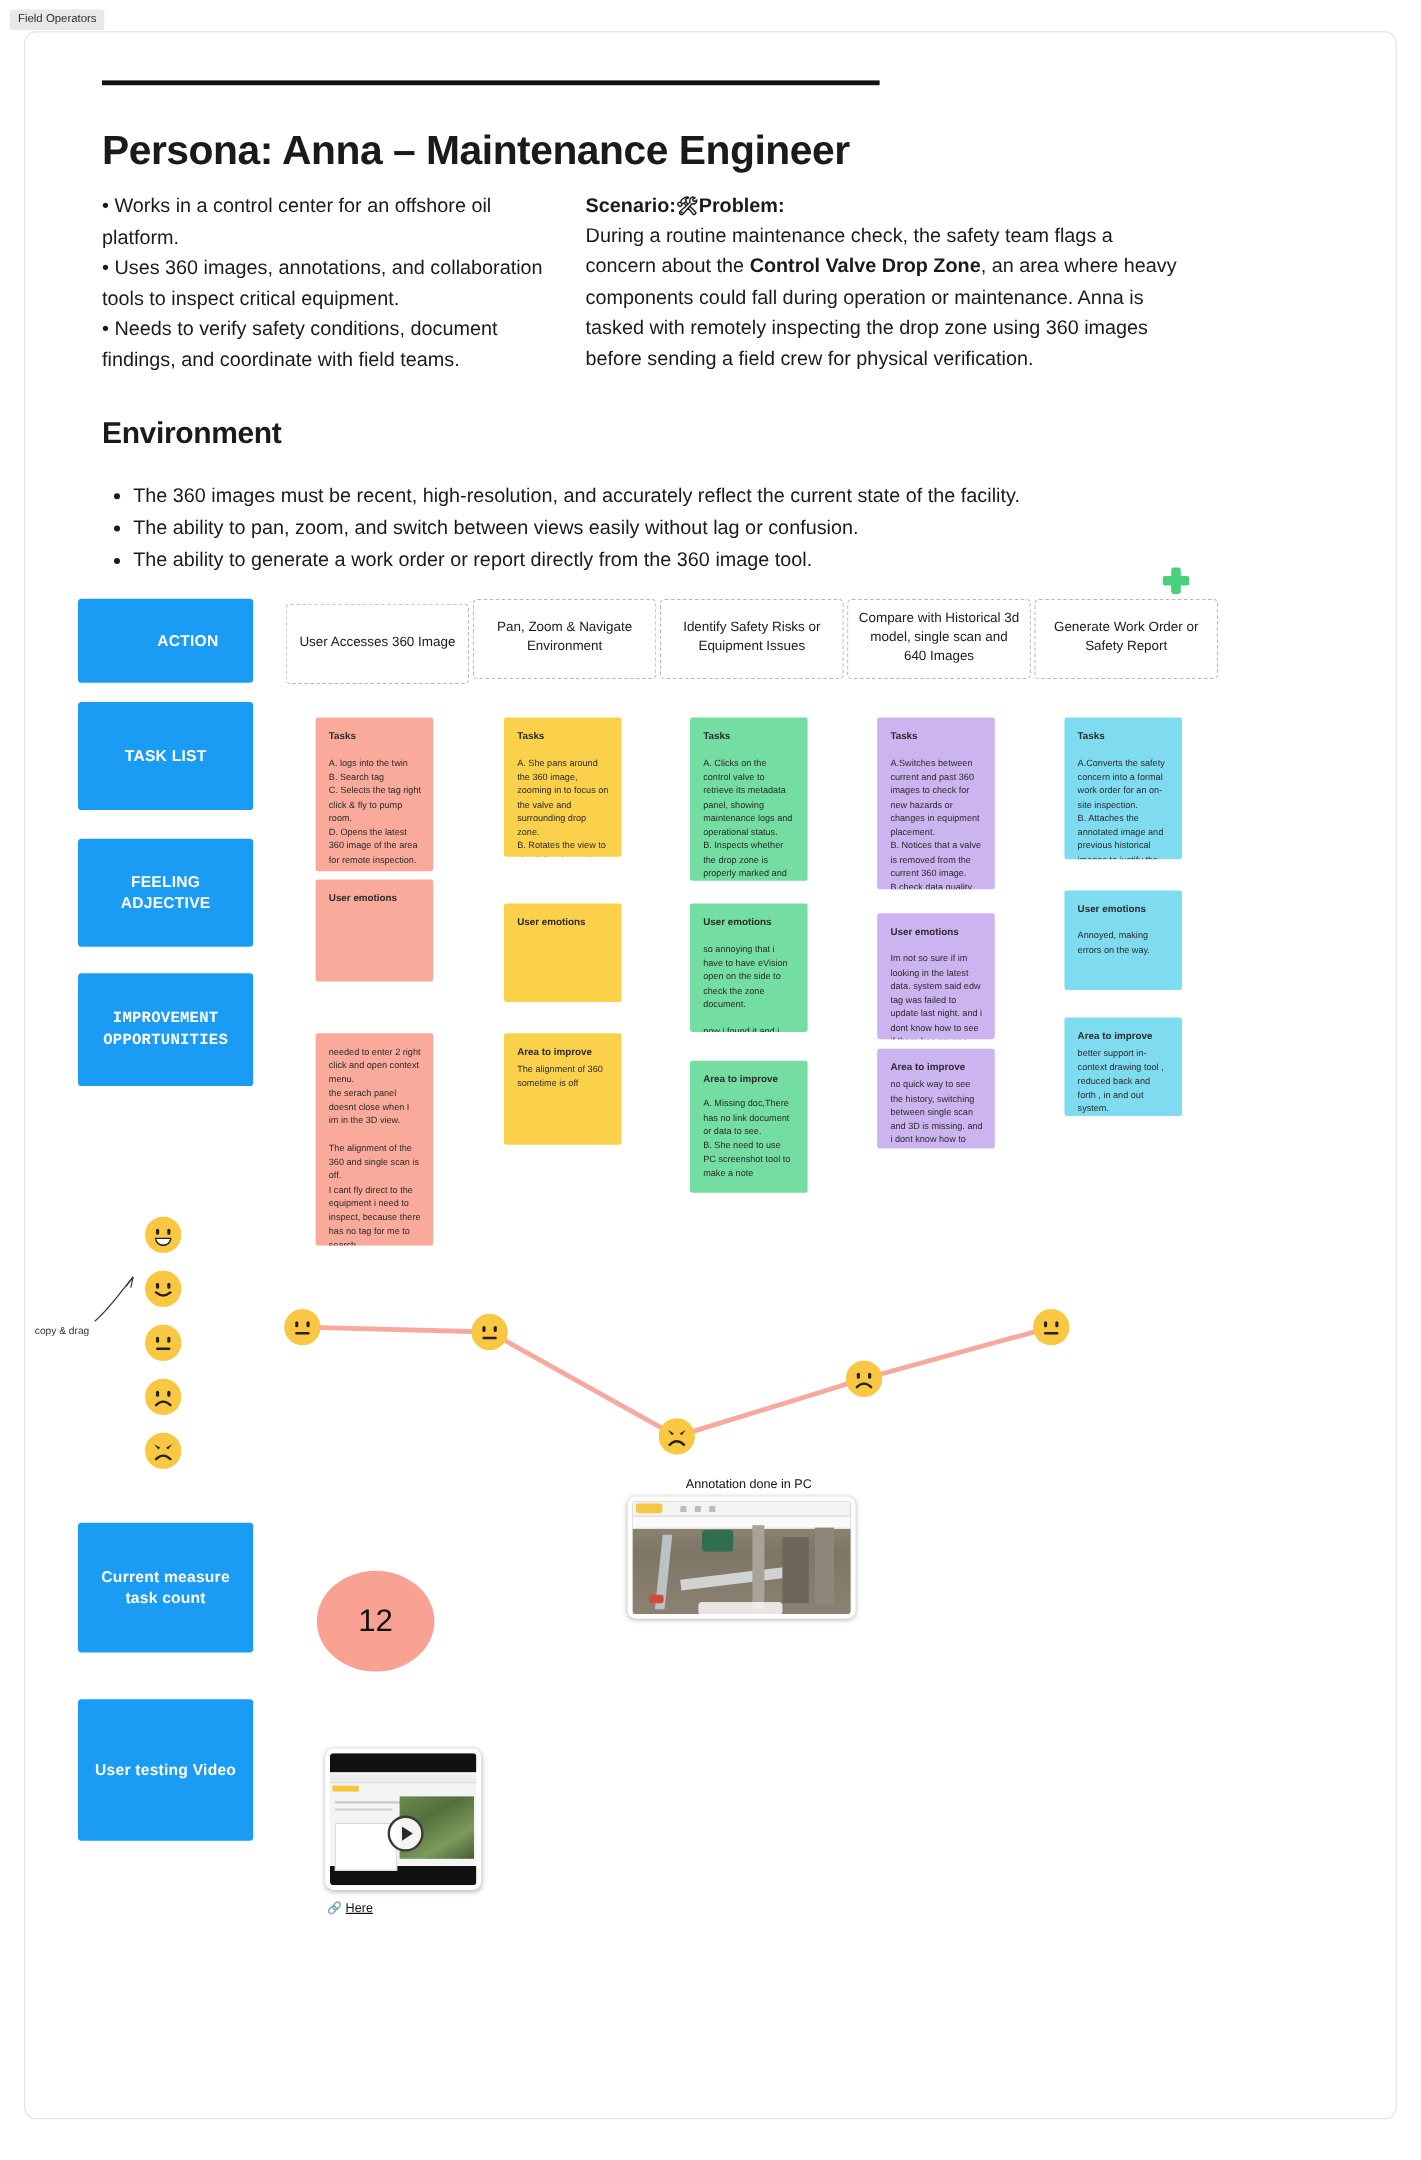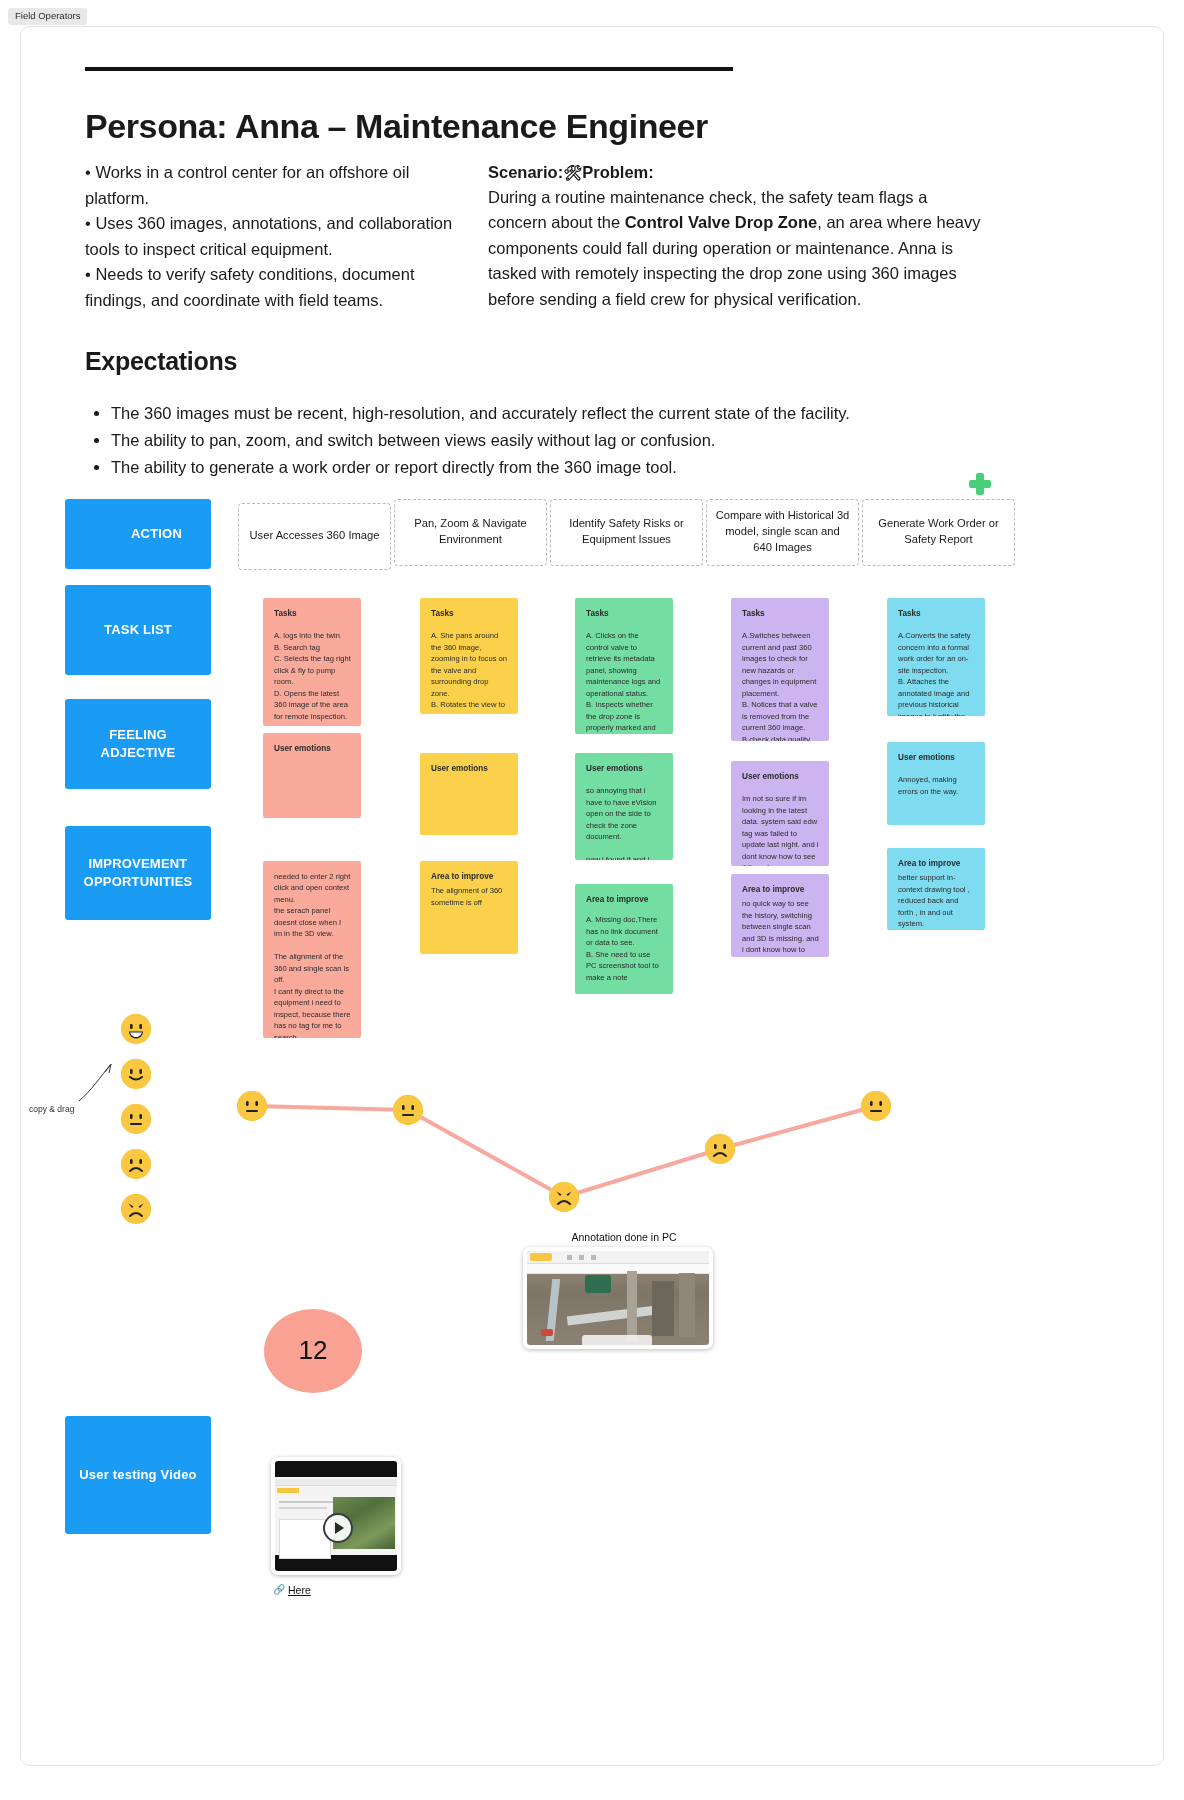--- a/index.html
+++ b/index.html
@@ -210,36 +210,37 @@
         </div>
       </div>
       <div class="col-right">
         <div class="scenario-head">
           <span>Scenario:</span><span class="wrench">🛠</span><span>Problem:</span>
         </div>
         <div class="scenario-body"><span>During a routine maintenance check, the safety team flags a concern about the </span><b>Control Valve Drop Zone</b><span>, an area where heavy components could fall during operation or maintenance. Anna is tasked with remotely inspecting the drop zone using 360 images before sending a field crew for physical verification.</span></div>
       </div>
     </div>
 
-    <h2 class="expect">Expectations</h2>
+    <h2 class="expect">Environment</h2>
     <ul class="expect-list">
       <li>The 360 images must be recent, high-resolution, and accurately reflect the current state of the facility.</li>
       <li>The ability to pan, zoom, and switch between views easily without lag or confusion.</li>
       <li>The ability to generate a work order or report directly from the 360 image tool.</li>
     </ul>
   </div>
 
   <div class="board">
 
     <div class="plus-icon" style="left:948px; top:-18px;"></div>
 
     <div class="blue" style="left:44px; top:8px; width:146px; height:70px;padding-left:43px;">ACTION</div>
     <div class="blue" style="left:44px; top:94px; width:146px; height:90px;">TASK LIST</div>
     <div class="blue" style="left:44px; top:208px; width:146px; height:90px;">FEELING ADJECTIVE</div>
-    <div class="blue" style="left:44px; top:335px; width:146px; height:94px;">IMPROVEMENT OPPORTUNITIES</div>
+    <div class="blue" style="left:44px; top:320px; width:146px; height:94px;font-family:Liberation Mono, monospace;">IMPROVEMENT OPPORTUNITIES</div>
+    <div class="blue" style="left:44px; top:778px; width:146px; height:108px;">Current measure task count</div>
     <div class="blue" style="left:44px; top:925px; width:146px; height:118px;">User testing Video</div>
 
     <div class="action-box" style="left:217px; top:12px;  width:153px; height:67px;">User Accesses 360 Image</div>
     <div class="action-box" style="left:373px; top:8px;  width:153px; height:67px;">Pan, Zoom &amp; Navigate Environment</div>
     <div class="action-box" style="left:529px; top:8px;  width:153px; height:67px;">Identify Safety Risks or Equipment Issues</div>
     <div class="action-box" style="left:685px; top:8px;  width:153px; height:67px;">Compare with Historical 3d model, single scan and 640 Images</div>
     <div class="action-box" style="left:841px; top:8px;  width:153px; height:67px;">Generate Work Order or Safety Report</div>
 
     <div class="note pink" style="left:242px; top:92px; width:98px; height:128px;">
       <span class="nh">Tasks</span>

